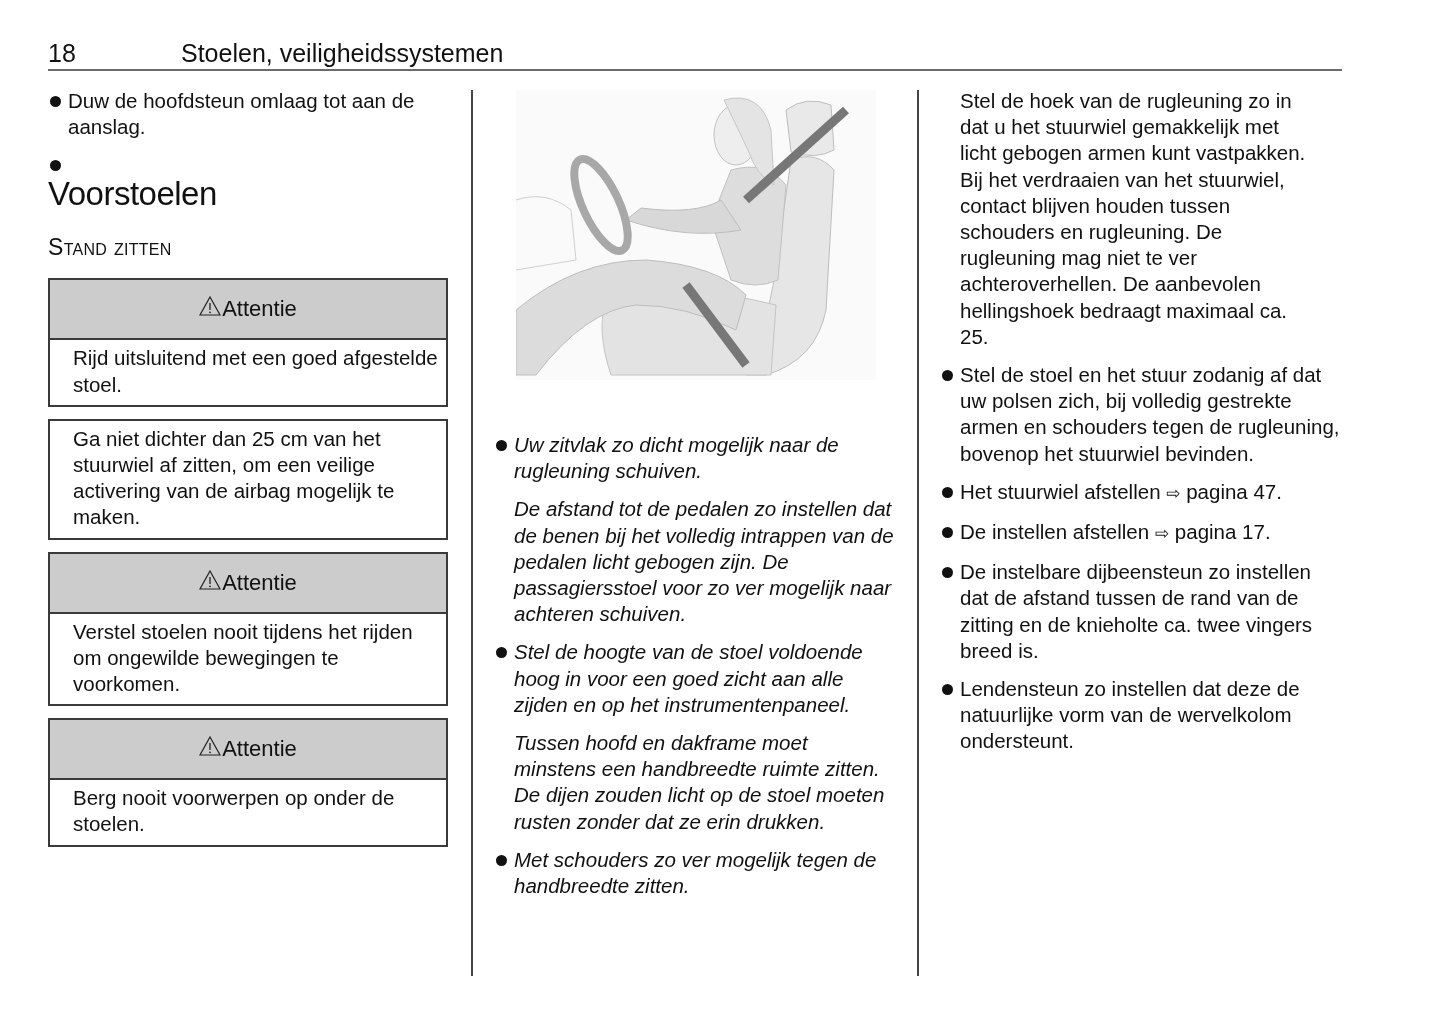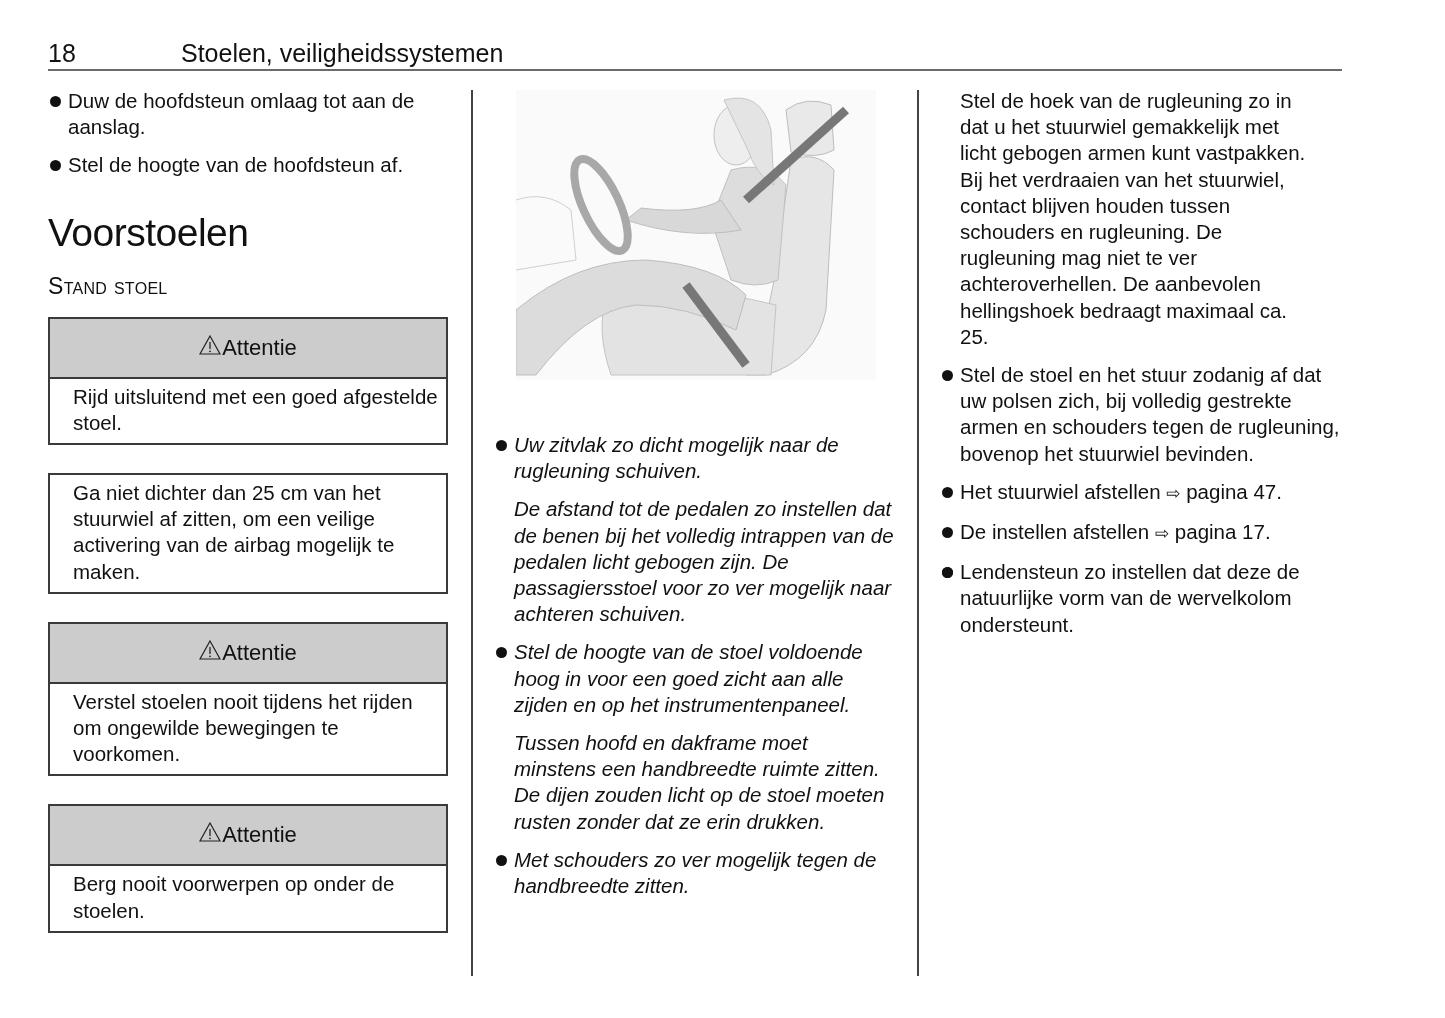--- a/index.html
+++ b/index.html
@@ -13,46 +13,46 @@
   .col { position: absolute; font-size: 20.5px; line-height: 26.2px; }
   .col-left { left: 48px; top: 88px; width: 405px; }
   .col-mid { left: 494px; top: 88px; width: 400px; font-style: italic; }
   .col-right { left: 940px; top: 88px; width: 400px; }
   .divider { position: absolute; width: 2px; background: #444; }
   .div1 { left: 471px; top: 90px; height: 886px; }
   .div2 { left: 917px; top: 90px; height: 886px; }
   .bullet { position: relative; padding-left: 20px; margin-bottom: 12px; }
   .bullet .dot { position: absolute; left: 2px; top: 8px; width: 11px; height: 11px; border-radius: 50%; background: #111; }
   .para { padding-left: 20px; margin-bottom: 12px; }
-  .h1 { font-size: 39px; line-height: 40px; margin-top: 34px; letter-spacing: -0.5px; }
+  .h1 { font-size: 33px; line-height: 40px; margin-top: 34px; letter-spacing: -0.5px; }
   .h2 { font-size: 23px; line-height: 30px; margin-top: 18px; font-variant: small-caps; letter-spacing: 0.3px; }
-  .box { border: 2px solid #3a3a3a; margin-bottom: 28px; width: 400px; box-sizing: border-box; }
+  .box { border: 2px solid #3a3a3a; margin-bottom: 12px; width: 400px; box-sizing: border-box; }
   .box-head { background: #cccccc; border-bottom: 2px solid #3a3a3a; height: 58px; display: flex; align-items: center; justify-content: center; font-size: 22px; }
   .box-head .warn { display: inline-block; margin-right: 1px; }
   .box-body { padding: 5px 7px 7px 23px; }
   .figure { width: 360px; height: 290px; margin: 2px 0 52px 22px; background: #fafafa; position: relative; overflow: hidden; }
   .arrow { font-size: 17px; }
 </style>
 </head>
 <body>
 
 <div class="header">
   <span class="page-num">18</span>
   <span class="section-title">Stoelen, veiligheidssystemen</span>
 </div>
 
 <div class="divider div1"></div>
 <div class="divider div2"></div>
 
 <div class="col col-left">
   <div class="bullet"><span class="dot"></span><span>Duw de hoofdsteun omlaag tot aan de aanslag.</span></div>
-  <div class="bullet"><span class="dot"></span><span>Stel de hoogte van de hoofdsteun af.</span></div>
+  <div class="bullet"><span class="dot"></span></div>
 
   <div class="h1">Voorstoelen</div>
-  <div class="h2" style="margin-bottom:16px;">Stand stoel</div>
+  <div class="h2" style="margin-bottom:16px;">Stand zitten</div>
 
   <div class="box">
     <div class="box-head">
       <span class="warn"><svg width="22" height="20" viewBox="0 0 22 20">
             <path d="M11 1 L21 19 L1 19 Z" fill="none" stroke="#222" stroke-width="1.2"></path>
             <line x1="11" y1="7" x2="11" y2="14" stroke="#222" stroke-width="1.3"></line>
             <circle cx="11" cy="16.3" r="0.9" fill="#222"></circle>
           </svg></span>
       <span>Attentie</span>
     </div>
@@ -122,15 +122,15 @@
   <div class="bullet"><span class="dot"></span><span>Stel de hoogte van de stoel voldoende hoog in voor een goed zicht aan alle zijden en op het instrumentenpaneel.</span></div>
   <div class="para">Tussen hoofd en dakframe moet minstens een handbreedte ruimte zitten. De dijen zouden licht op de stoel moeten rusten zonder dat ze erin drukken.</div>
   <div class="bullet"><span class="dot"></span><span>Met schouders zo ver mogelijk tegen de handbreedte zitten.</span></div>
 </div>
 
 <div class="col col-right">
   <div class="para" style="width:360px;">Stel de hoek van de rugleuning zo in dat u het stuurwiel gemakkelijk met licht gebogen armen kunt vastpakken. Bij het verdraaien van het stuurwiel, contact blijven houden tussen schouders en rugleuning. De rugleuning mag niet te ver achteroverhellen. De aanbevolen hellingshoek bedraagt maximaal ca. 25.</div>
   <div class="bullet" style="width:380px;"><span class="dot"></span><span>Stel de stoel en het stuur zodanig af dat uw polsen zich, bij volledig gestrekte armen en schouders tegen de rugleuning, bovenop het stuurwiel bevinden.</span></div>
   <div class="bullet"><span class="dot"></span><span>Het stuurwiel afstellen</span> <span class="arrow">⇨</span> <span>pagina 47.</span></div>
   <div class="bullet"><span class="dot"></span><span>De instellen afstellen</span> <span class="arrow">⇨</span> <span>pagina 17.</span></div>
-  <div class="bullet"><span class="dot"></span></div>
+  <div class="bullet"><span class="dot"></span><span>De instelbare dijbeensteun zo instellen dat de afstand tussen de rand van de zitting en de knieholte ca. twee vingers breed is.</span></div>
   <div class="bullet"><span class="dot"></span><span>Lendensteun zo instellen dat deze de natuurlijke vorm van de wervelkolom ondersteunt.</span></div>
 </div>
 
 </body></html>

